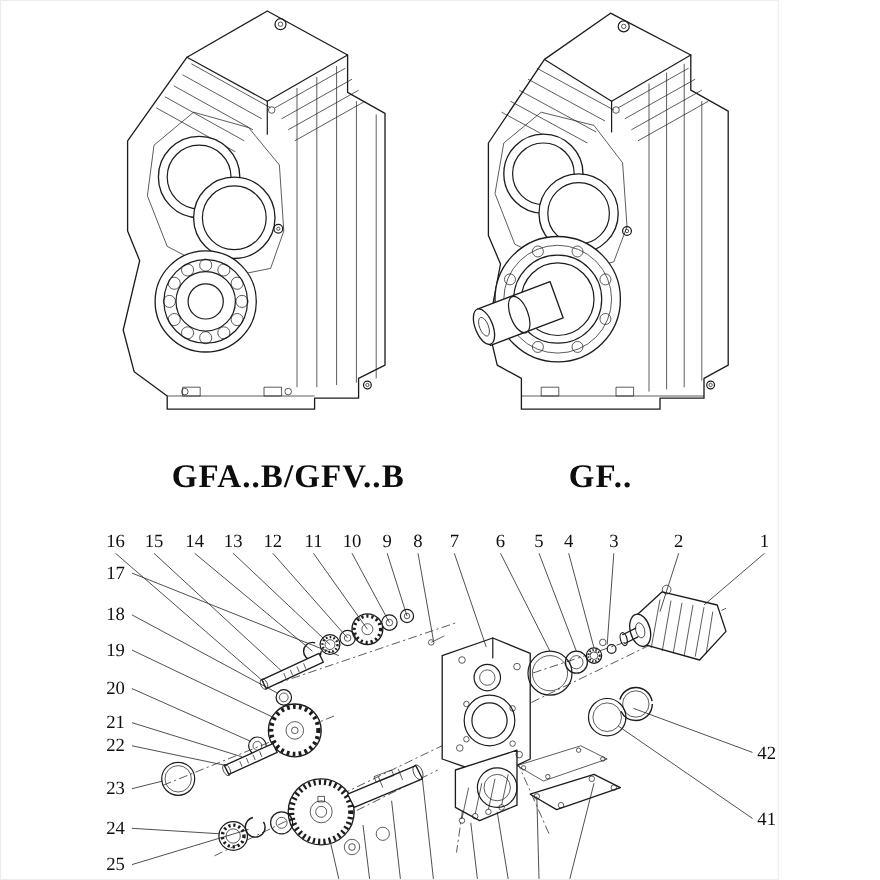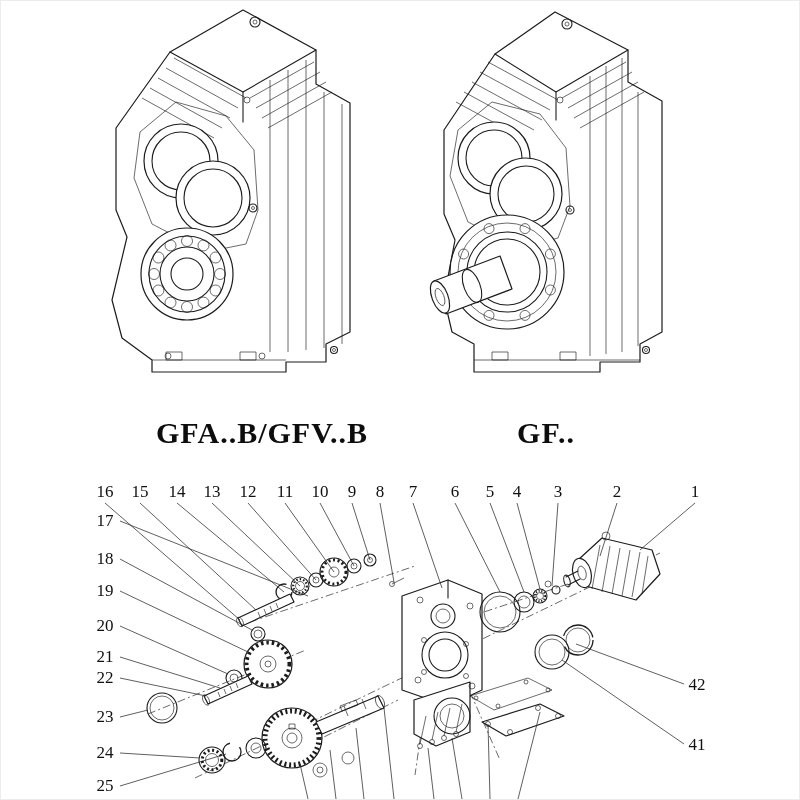--- a/index.html
+++ b/index.html
@@ -1,16 +1,16 @@
 <!DOCTYPE html>
 <html><head>
 <meta charset="utf-8">
 <style>
   html,body{margin:0;padding:0;background:#fff;}
-  .page{position:relative;width:800px;height:800px;background:#ffffff;overflow:hidden;
+  .page{position:relative;width:708px;height:800px;background:#ffffff;overflow:hidden;
         font-family:"Liberation Serif", serif;box-shadow:inset 0 0 0 1px #ececec;}
   svg{position:absolute;left:0;top:0;}
   .s  {fill:none;stroke:#1c1c1c;stroke-width:1.1;stroke-linejoin:round;stroke-linecap:round;}
   .sf {fill:#ffffff;stroke:#1c1c1c;stroke-width:1.2;stroke-linejoin:round;}
   .t  {fill:none;stroke:#1c1c1c;stroke-width:0.65;stroke-linejoin:round;}
   .ld {stroke:#2a2a2a;stroke-width:0.75;fill:none;}
   .dd {stroke:#2a2a2a;stroke-width:0.7;fill:none;stroke-dasharray:8 3 2 3;}
   .teeth {fill:none;stroke:#1c1c1c;stroke-width:3;stroke-dasharray:2 2.6;}
   .teeth-big {fill:none;stroke:#1c1c1c;stroke-width:4;stroke-dasharray:2.5 3;}
   .teeth-out {fill:none;stroke:#1c1c1c;stroke-width:5;stroke-dasharray:2 2.8;}

